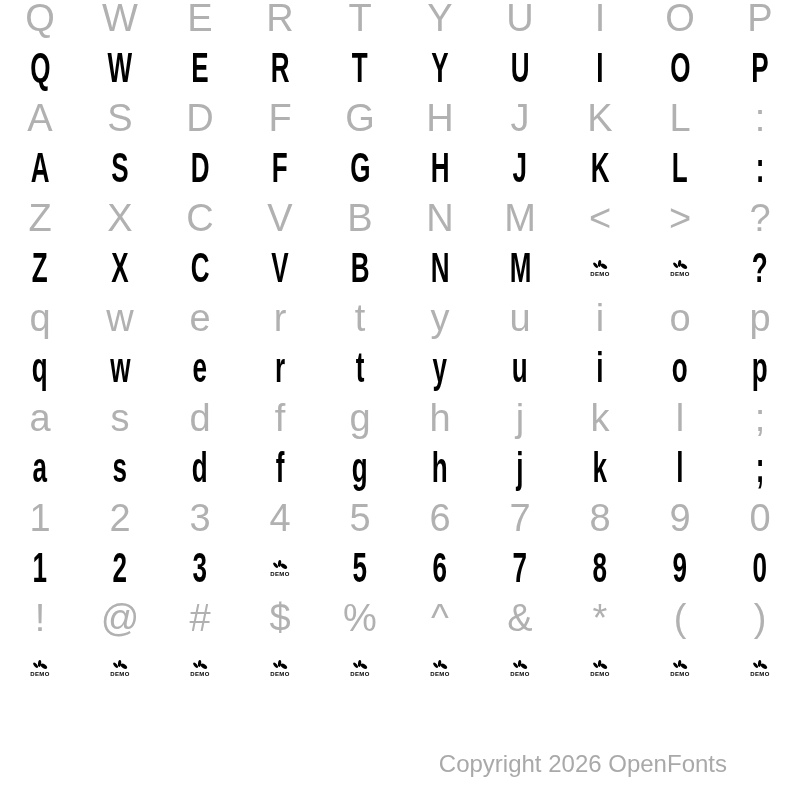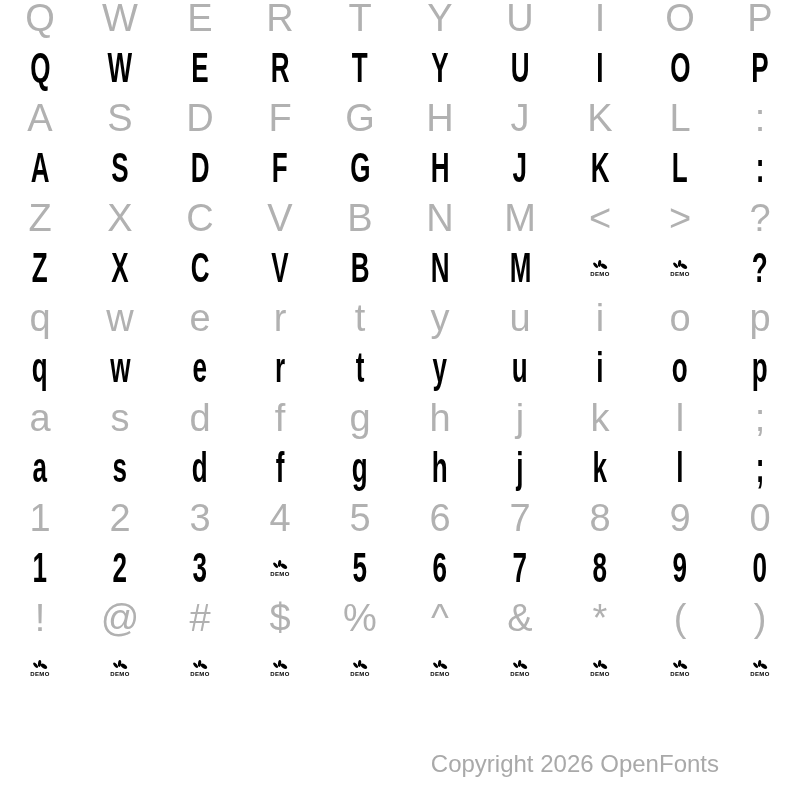--- a/index.html
+++ b/index.html
@@ -60,21 +60,21 @@
     font-weight: 700;
     letter-spacing: 0.4px;
     color: #000000;
     line-height: 1;
     margin-top: 1px;
     font-family: "Liberation Sans", sans-serif;
   }
   .copyright {
     position: absolute;
     top: 757px;
-    right: 81px;
+    right: 73px;
     font-size: 24px;
     font-weight: 400;
     color: var(--copyright, #a9a9a9);
     line-height: 1.2;
   }
 </style>
 </head>
 <body>
 
 <div class="page">

